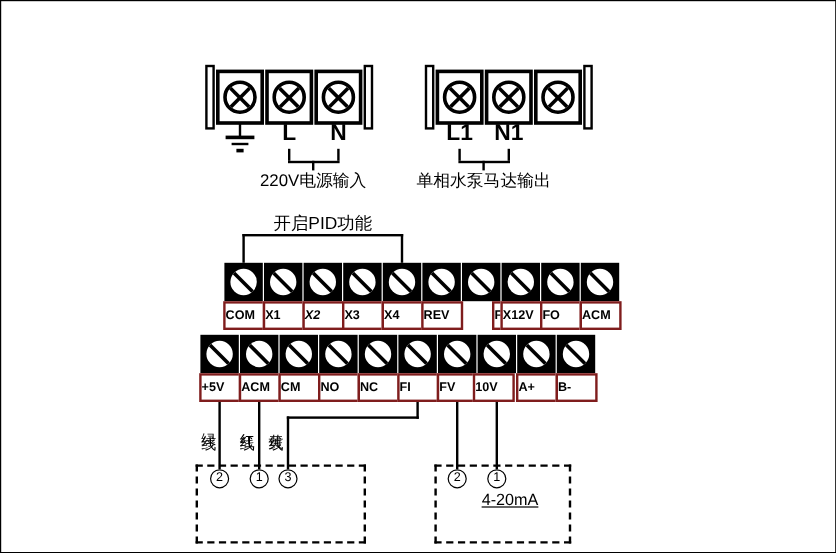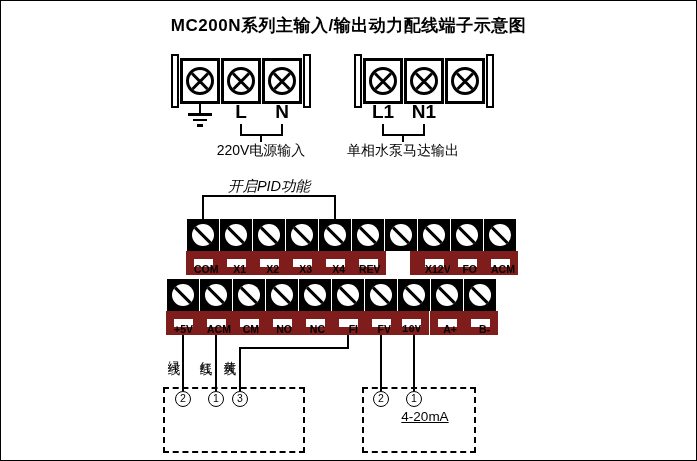--- a/index.html
+++ b/index.html
@@ -29,39 +29,38 @@
   .xcirc::after  { transform:rotate(-45deg); }
   .bigLabel { position:absolute; top:100px; width:40px; text-align:center;
               font-size:19px; font-weight:bold; }
   .caption { position:absolute; font-size:14px; text-align:center; }
   
   .tcell { position:absolute; width:32px; height:32px; background:#000; }
   .screwc { position:absolute; left:5px; top:5px; width:22px; height:22px;
             background:#fff; border-radius:50%; overflow:hidden; }
   .screwc::after { content:""; position:absolute; left:-3px; top:9.5px; width:28px;
                    height:3px; background:#000; transform:rotate(45deg); }
-  .lcell { position:absolute; width:35px; height:24px; border:8px solid #7f1d1d;
+  .lcell { position:absolute; width:35px; height:24px; border:2px solid #7f1d1d;
            box-sizing:border-box; background:#fff; font-weight:bold; font-size:10.5px;
-           text-align:right; line-height:20px; }
+           text-align:left; line-height:20px; }
   
   .wlabel { position:absolute; writing-mode:vertical-rl; text-orientation:upright;
             font-size:12.5px; letter-spacing:2px; }
   .dashbox { position:absolute; border:2px dashed #000; box-sizing:border-box; background:#fff0; }
   .cnum { position:absolute; width:16px; height:16px; border:1.5px solid #000;
           border-radius:50%; box-sizing:border-box; font-size:10.5px; line-height:13px;
           text-align:center; background:#fff; }
   .boxtext { position:absolute; text-align:center; font-size:14px; }
   .boxtext.small { font-size:13.5px; }
 </style>
 </head>
 <body>
 
 <div class="stage">
 
-  <div class="title">MC200N系列主输入/输出动力配线端子示意图</div>
 
   <div>
     <div class="cap" style="left:170px;"></div>
     <div class="termA" style="left:179px;">
       <div class="xcirc"></div>
     </div>
     <div class="termA" style="left:220px;">
       <div class="xcirc"></div>
     </div>
     <div class="termA" style="left:261px;">
@@ -103,21 +102,21 @@
     <div class="bigLabel" style="left:403px;">N1</div>
 
     <div class="line" style="left:381px; top:123px; width:2px; height:10px;"></div>
     <div class="line" style="left:422px; top:123px; width:2px; height:10px;"></div>
     <div class="line" style="left:381px; top:133px; width:43px; height:2px;"></div>
     <div class="line" style="left:401px; top:133px; width:2px; height:8px;"></div>
     <div class="caption" style="left:322px; top:141px; width:160px;">单相水泵马达输出</div>
   </div>
 
   <div>
-    <div class="caption" style="left:188px; top:176px; width:160px; font-size:14.5px;font-style:italic;">开启PID功能</div>
+    <div class="caption" style="left:188px; top:176px; width:160px; font-size:14.5px;">开启PID功能</div>
     <div class="line" style="left:201px; top:194px; width:134px; height:2px;"></div>
     <div class="line" style="left:201px; top:194px; width:2px; height:24px;"></div>
     <div class="line" style="left:333px; top:194px; width:2px; height:24px;"></div>
   </div>
 
   <div>
     <div class="tcell" style="left:186px; top:218px;">
         <div class="screwc"></div>
       </div>
     <div class="tcell" style="left:219px; top:218px;">
@@ -143,21 +142,21 @@
       </div>
     <div class="tcell" style="left:450px; top:218px;">
         <div class="screwc"></div>
       </div>
     <div class="tcell" style="left:483px; top:218px;">
         <div class="screwc"></div>
       </div>
 
     <div class="lcell" style="left:185px; top:250px;">COM</div>
     <div class="lcell" style="left:218px; top:250px;">X1</div>
-    <div class="lcell" style="left:251px; top:250px;">X2</div>
+    <div class="lcell" style="left:251px; top:250px;font-style:italic;">X2</div>
     <div class="lcell" style="left:284px; top:250px;">X3</div>
     <div class="lcell" style="left:317px; top:250px;">X4</div>
     <div class="lcell" style="left:350px; top:250px;">REV</div>
     <div class="lcell" style="left:383px; top:250px;margin-left:26px;">FWD</div>
     <div class="lcell" style="left:416px; top:250px;">X12V</div>
     <div class="lcell" style="left:449px; top:250px;">FO</div>
     <div class="lcell" style="left:482px; top:250px;">ACM</div>
   </div>
 
   <div>
@@ -192,21 +191,21 @@
         <div class="screwc"></div>
       </div>
 
     <div class="lcell" style="left:165px; top:310px;">+5V</div>
     <div class="lcell" style="left:198px; top:310px;">ACM</div>
     <div class="lcell" style="left:231px; top:310px;">CM</div>
     <div class="lcell" style="left:264px; top:310px;">NO</div>
     <div class="lcell" style="left:297px; top:310px;">NC</div>
     <div class="lcell" style="left:330px; top:310px;">FI</div>
     <div class="lcell" style="left:363px; top:310px;">FV</div>
-    <div class="lcell" style="left:393px; top:310px;font-family:Liberation Mono, monospace;">10V</div>
+    <div class="lcell" style="left:393px; top:310px;">10V</div>
     <div class="lcell" style="left:429px; top:310px;">A+</div>
     <div class="lcell" style="left:462px; top:310px;">B-</div>
   </div>
 
   <div class="line" style="left:181px; top:334px; width:2px; height:56px;"></div>
   <div class="line" style="left:214px; top:334px; width:2px; height:56px;"></div>
   <div class="line" style="left:346px; top:334px; width:2px; height:14px;"></div>
   <div class="line" style="left:238px; top:346px; width:110px; height:2px;"></div>
   <div class="line" style="left:238px; top:346px; width:2px; height:44px;"></div>
 

